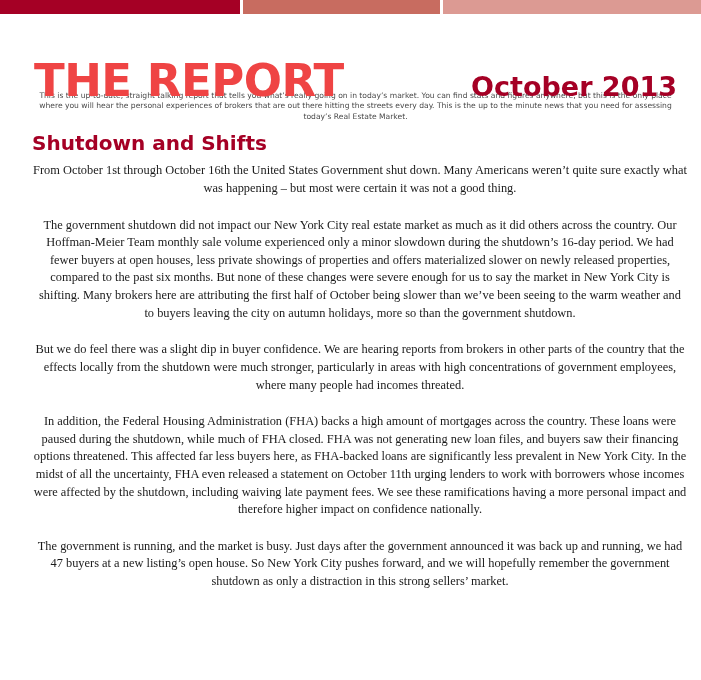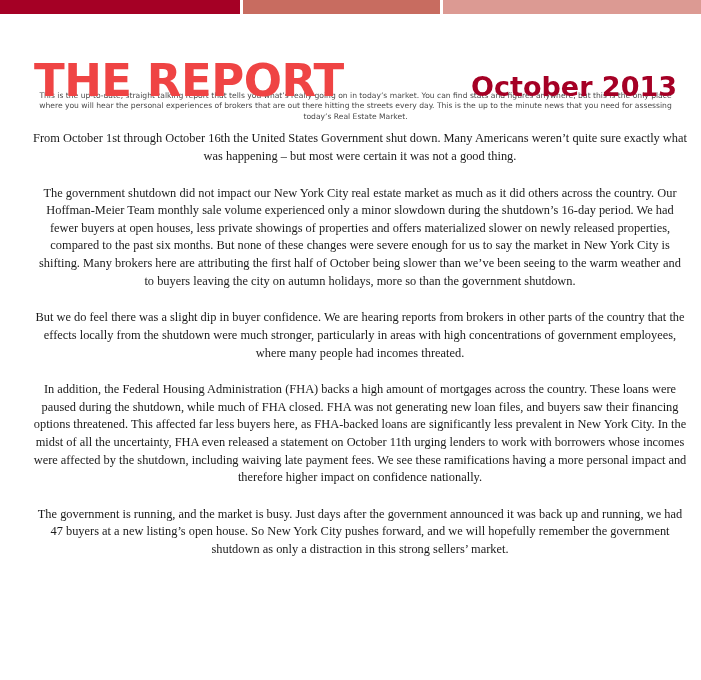--- a/index.html
+++ b/index.html
@@ -119,20 +119,21 @@
 
   <div class="masthead">
     <div class="masthead-row">
       <h1 class="report-title">THE REPORT</h1>
       <div class="issue-date">October 2013</div>
     </div>
   </div>
 
   <p class="tagline">This is the up-to-date, straight talking report that tells you what’s really going on in today’s market.  You can find stats and figures anywhere, but this is the only place where you will hear the personal experiences of brokers that are out there hitting the streets every day.  This is the up to the minute news that you need for assessing today’s Real Estate Market.</p>
 
+  <h2 class="section-heading">Shutdown and Shifts</h2>
 
   <div class="article-body">
     <p>From October 1st through October 16th the United States Government shut down. Many Americans weren’t quite sure exactly what was happening – but most were certain it was not a good thing.</p>
     <p>The government shutdown did not impact our New York City real estate market as much as it did others across the country. Our Hoffman-Meier Team monthly sale volume experienced only a minor slowdown during the shutdown’s 16-day period. We had fewer buyers at open houses, less private showings of properties and offers materialized slower on newly released properties, compared to the past six months. But none of these changes were severe enough for us to say the market in New York City is shifting. Many brokers here are attributing the first half of October being slower than we’ve been seeing to the warm weather and to buyers leaving the city on autumn holidays, more so than the government shutdown.</p>
     <p>But we do feel there was a slight dip in buyer confidence. We are hearing reports from brokers in other parts of the country that the effects locally from the shutdown were much stronger, particularly in areas with high concentrations of government employees, where many people had incomes threated.</p>
     <p>In addition, the Federal Housing Administration (FHA) backs a high amount of mortgages across the country. These loans were paused during the shutdown, while much of FHA closed. FHA was not generating new loan files, and buyers saw their financing options threatened. This affected far less buyers here, as FHA-backed loans are significantly less prevalent in New York City. In the midst of all the uncertainty, FHA even released a statement on October 11th urging lenders to work with borrowers whose incomes were affected by the shutdown, including waiving late payment fees. We see these ramifications having a more personal impact and therefore higher impact on confidence nationally.</p>
     <p>The government is running, and the market is busy. Just days after the government announced it was back up and running, we had 47 buyers at a new listing’s open house. So New York City pushes forward, and we will hopefully remember the government shutdown as only a distraction in this strong sellers’ market.</p>
   </div>
 
 </div>

